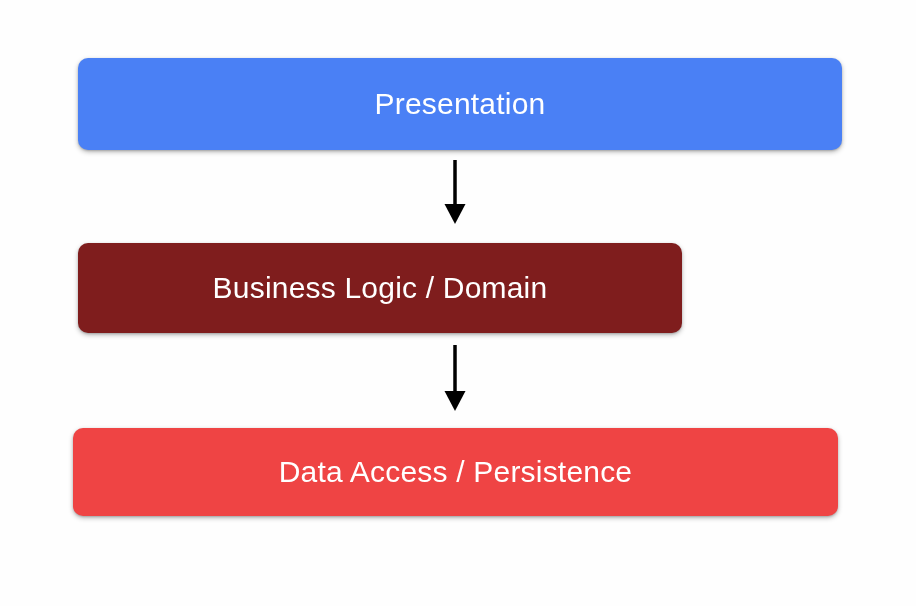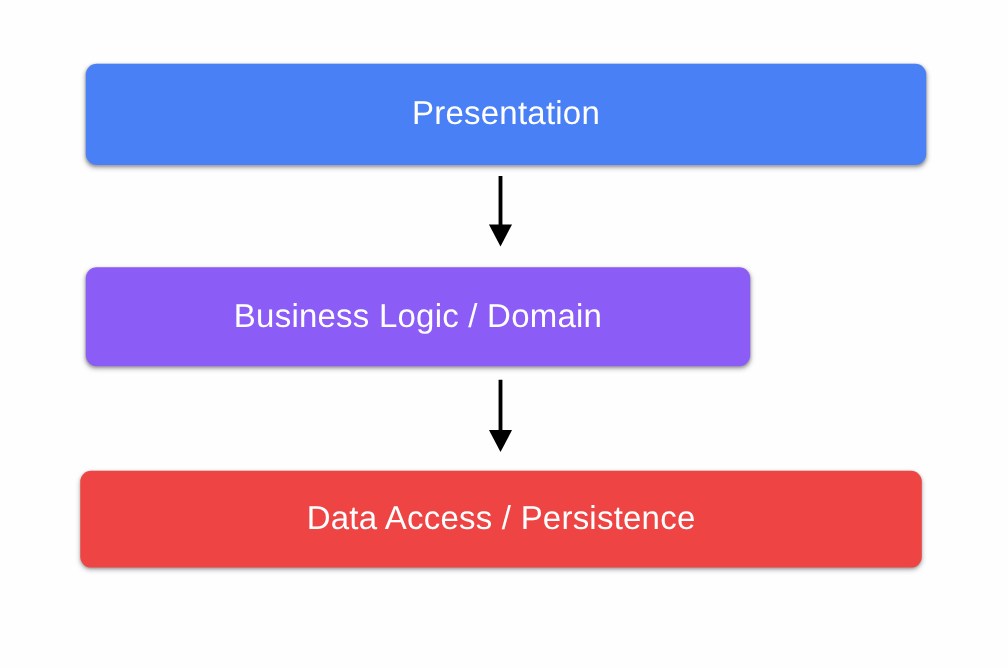--- a/index.html
+++ b/index.html
@@ -52,21 +52,21 @@
     <span class="layer-label" style="color: rgb(255, 255, 255);">Presentation</span>
   </div>
 
   <div class="arrow" id="arrow-0" style="left: 440px; top: 160px; width: 30px; height: 66px;">
     <svg width="30" height="66" viewBox="0 0 30 66" xmlns="http://www.w3.org/2000/svg">
       <line x1="15" y1="0" x2="15" y2="48" stroke="#000000" stroke-width="3.5"></line>
       <polygon points="15,64 4.5,44 25.5,44" fill="#000000"></polygon>
     </svg>
   </div>
 
-  <div class="layer-box" id="layer-1" style="left: 78px; top: 243px; width: 604px; height: 90px; background: #8b5cf6;">
+  <div class="layer-box" id="layer-1" style="left: 78px; top: 243px; width: 604px; height: 90px; background: #7f1d1d;">
     <span class="layer-label" style="color: rgb(255, 255, 255);">Business Logic / Domain</span>
   </div>
 
   <div class="arrow" id="arrow-1" style="left: 440px; top: 345px; width: 30px; height: 68px;">
     <svg width="30" height="68" viewBox="0 0 30 68" xmlns="http://www.w3.org/2000/svg">
       <line x1="15" y1="0" x2="15" y2="50" stroke="#000000" stroke-width="3.5"></line>
       <polygon points="15,66 4.5,46 25.5,46" fill="#000000"></polygon>
     </svg>
   </div>
 

